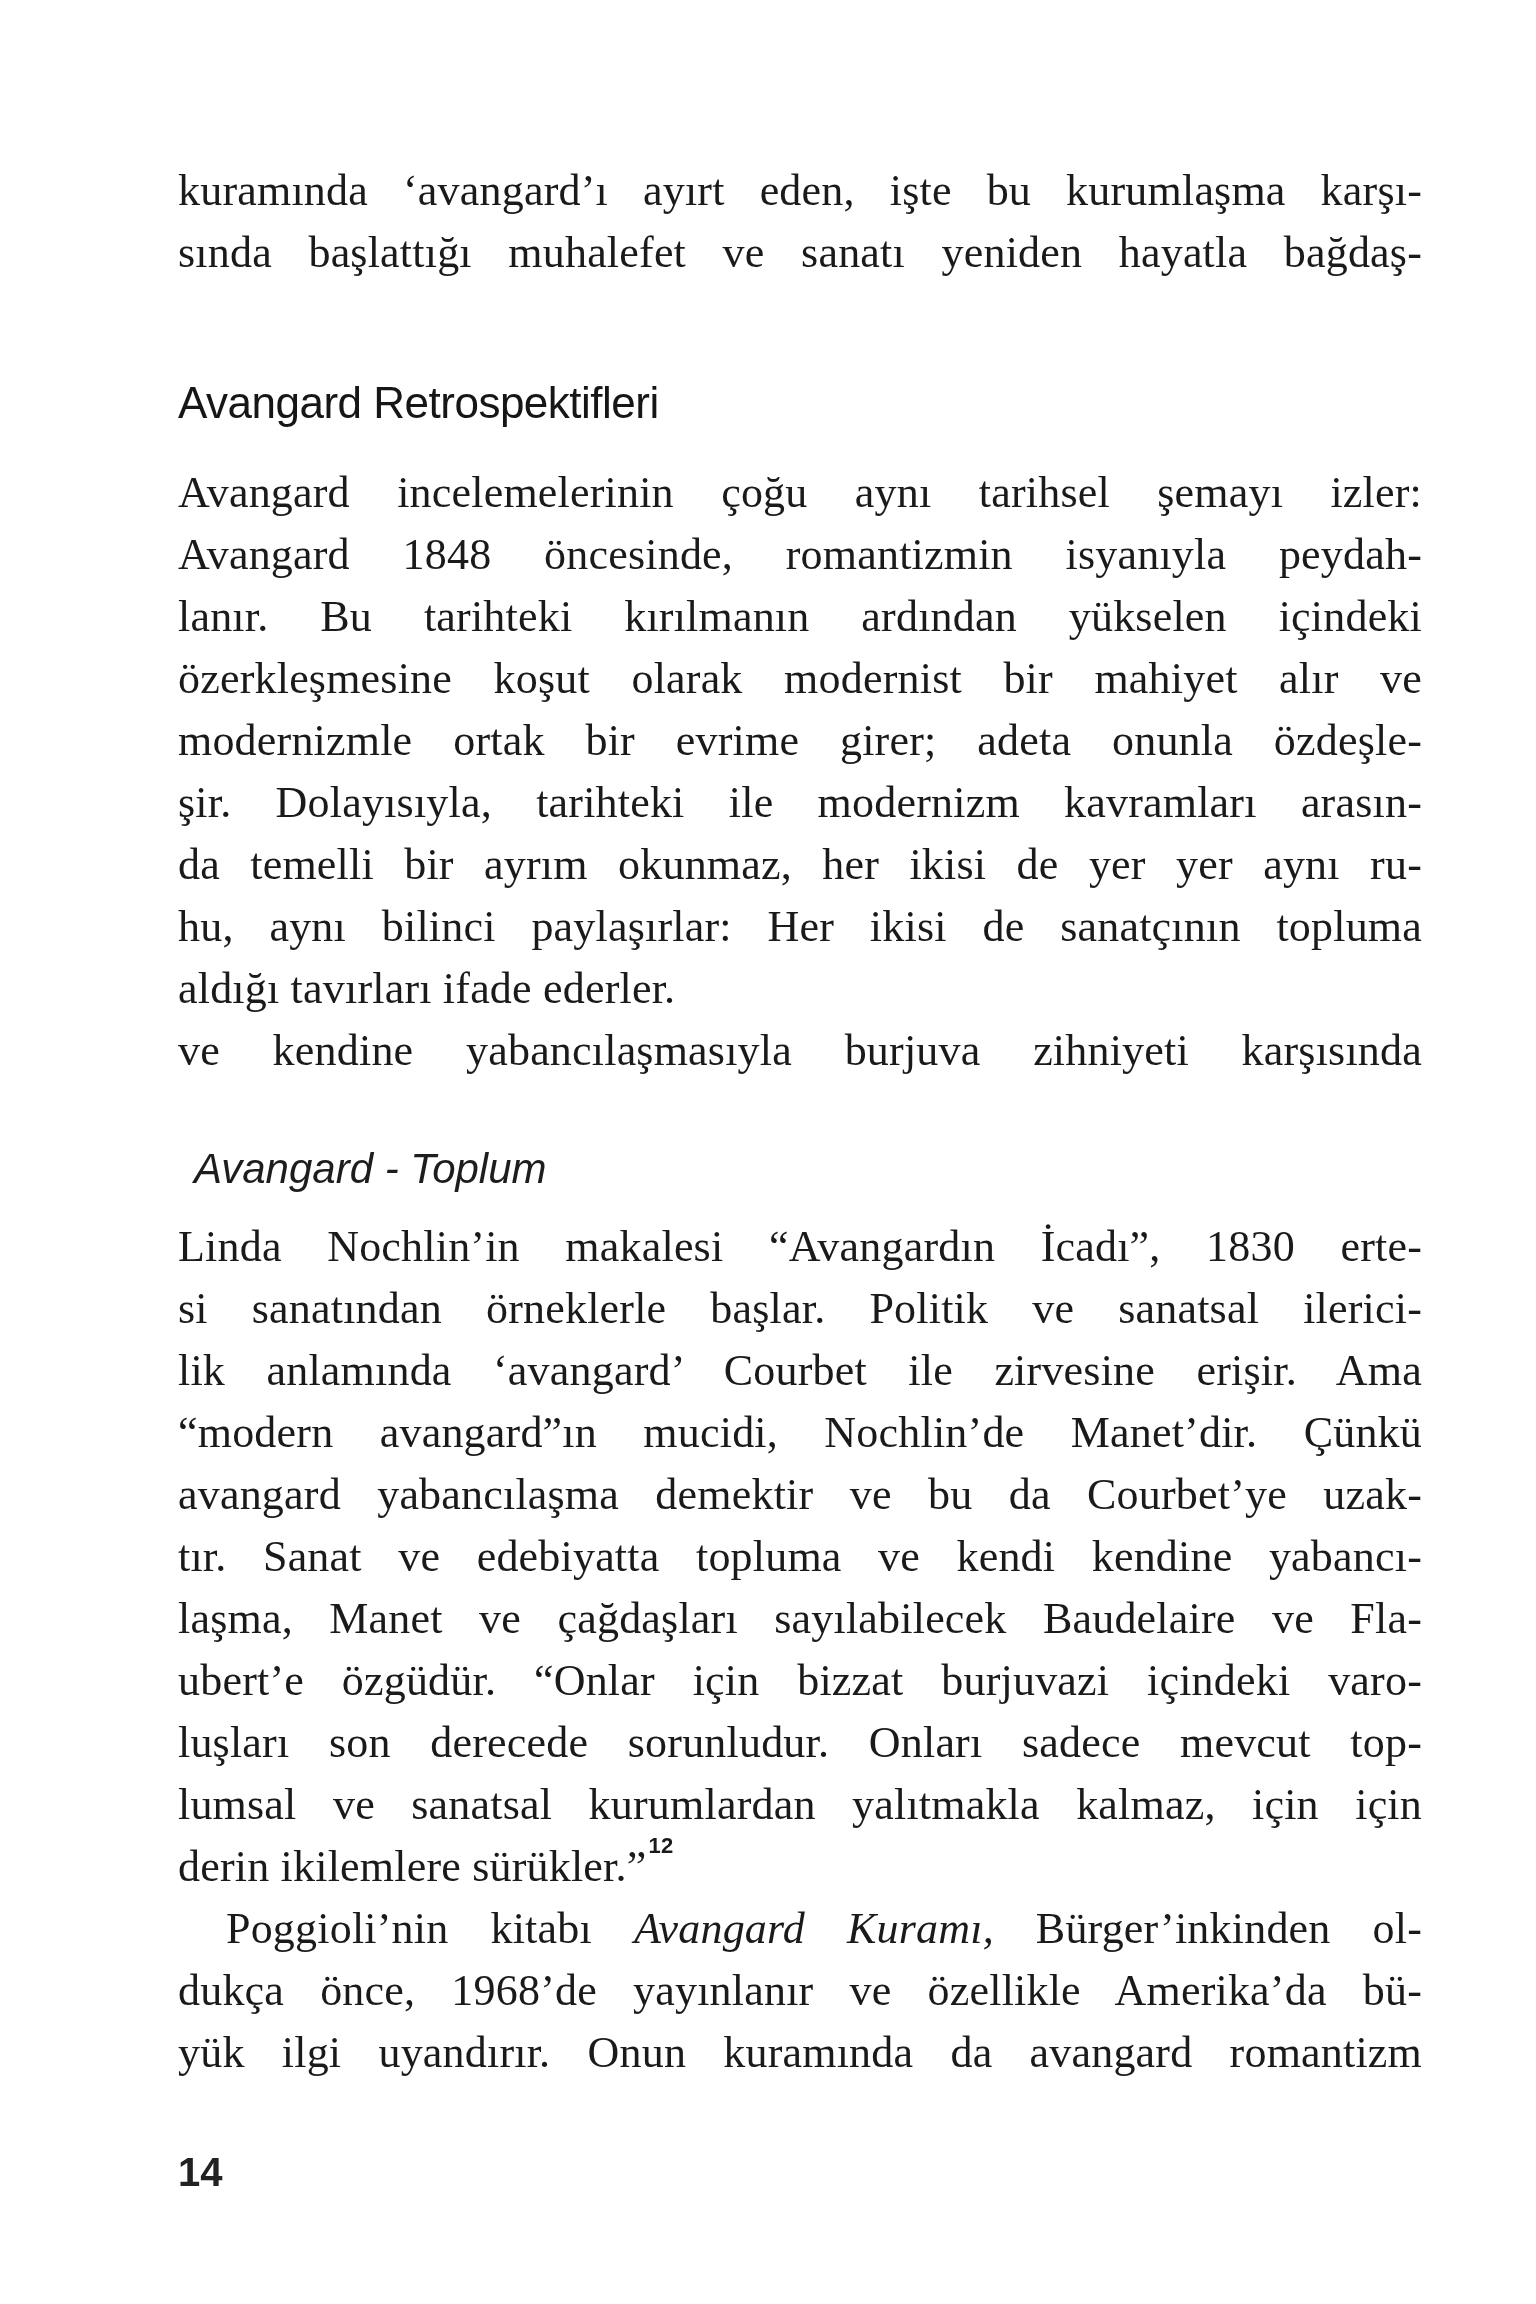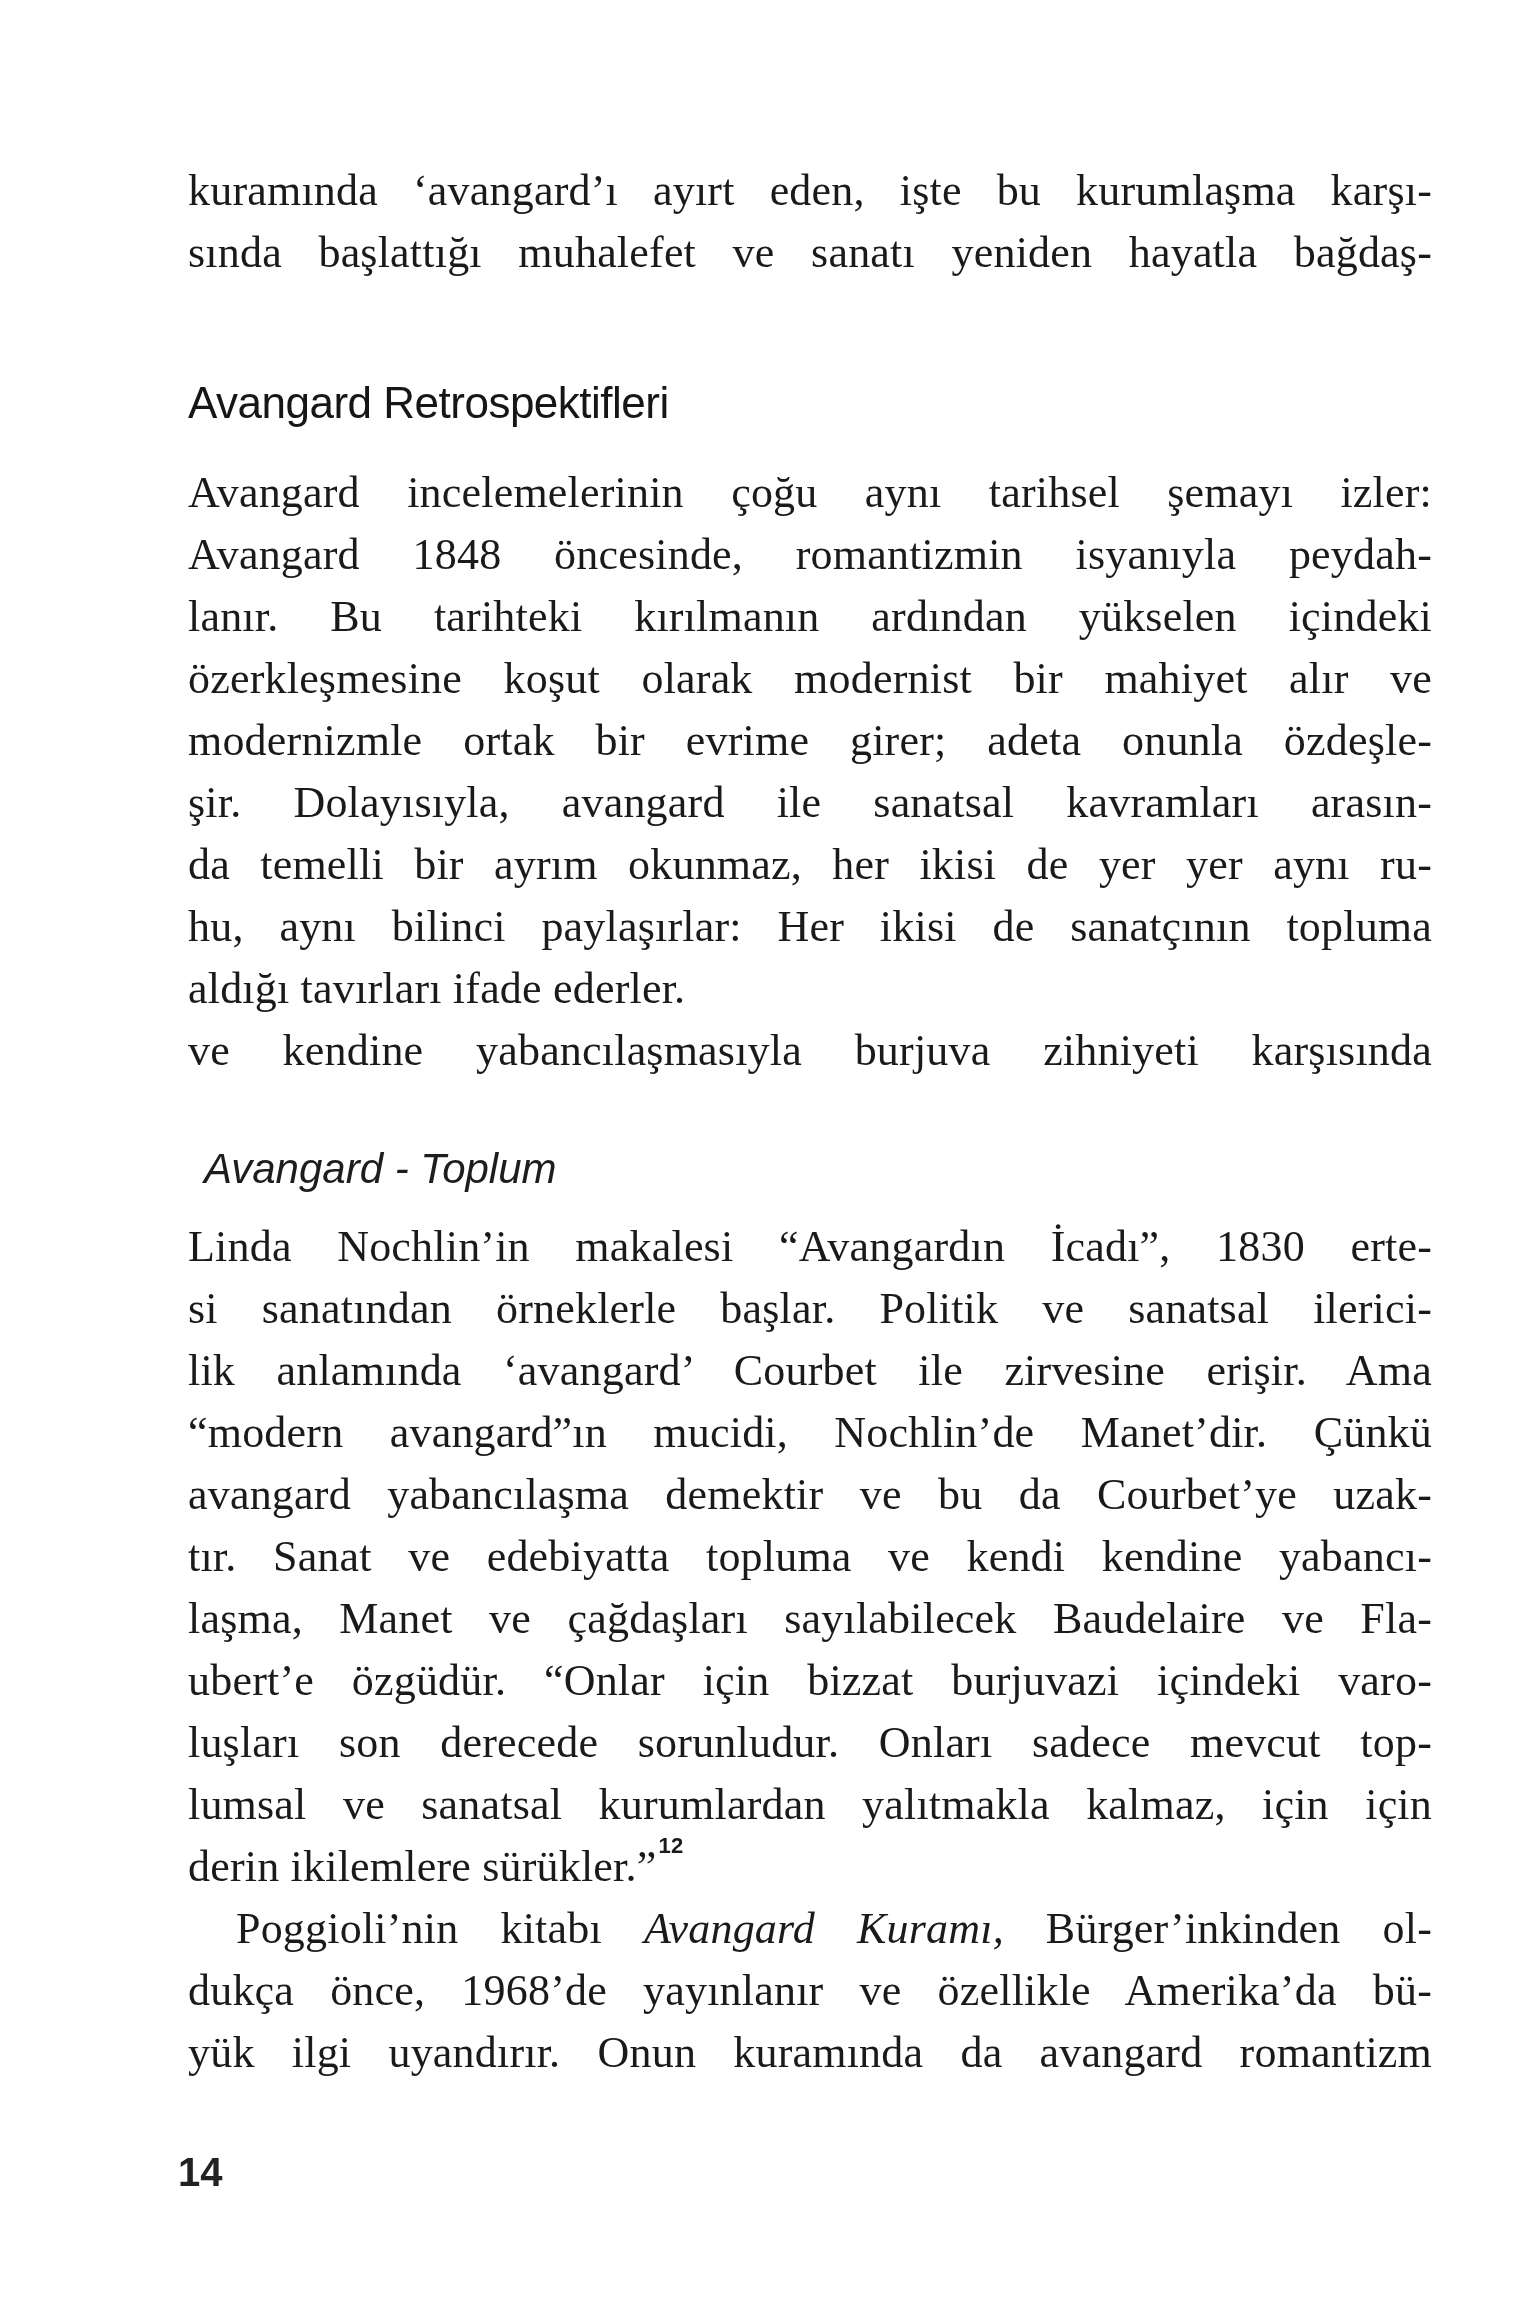--- a/index.html
+++ b/index.html
@@ -8,21 +8,21 @@
     position: relative;
     width: 1536px;
     height: 2304px;
     background: #ffffff;
     color: #1a1a1a;
     overflow: hidden;
     font-family: "Liberation Serif", serif;
   }
   .content {
     position: absolute;
-    left: 188px;
+    left: 178px;
     top: 160px;
     width: 1244px;
   }
   .para {
     font-size: 44px;
     line-height: 62px;
     letter-spacing: 0.2px;
   }
   .line {
     display: block;
@@ -91,21 +91,21 @@
     </p>
 
     <h2 class="section-heading">Avangard Retrospektifleri</h2>
 
     <p class="para">
       <span class="line">Avangard incelemelerinin çoğu aynı tarihsel şemayı izler:</span>
       <span class="line">Avangard 1848 öncesinde, romantizmin isyanıyla peydah-</span>
       <span class="line">lanır. Bu tarihteki kırılmanın ardından yükselen içindeki</span>
       <span class="line">özerkleşmesine koşut olarak modernist bir mahiyet alır ve</span>
       <span class="line">modernizmle ortak bir evrime girer; adeta onunla özdeşle-</span>
-      <span class="line">şir. Dolayısıyla, avangard ile sanatsal kavramları arasın-</span>
+      <span class="line">şir. Dolayısıyla, tarihteki ile modernizm kavramları arasın-</span>
       <span class="line">da temelli bir ayrım okunmaz, her ikisi de yer yer aynı ru-</span>
       <span class="line">hu, aynı bilinci paylaşırlar: Her ikisi de sanatçının topluma</span>
       <span class="line end">aldığı tavırları ifade ederler.</span>
       <span class="line">ve kendine yabancılaşmasıyla burjuva zihniyeti karşısında</span>
     </p>
 
     <h3 class="sub-heading">Avangard - Toplum</h3>
 
     <p class="para">
       <span class="line">Linda Nochlin’in makalesi “Avangardın İcadı”, 1830 erte-</span>

